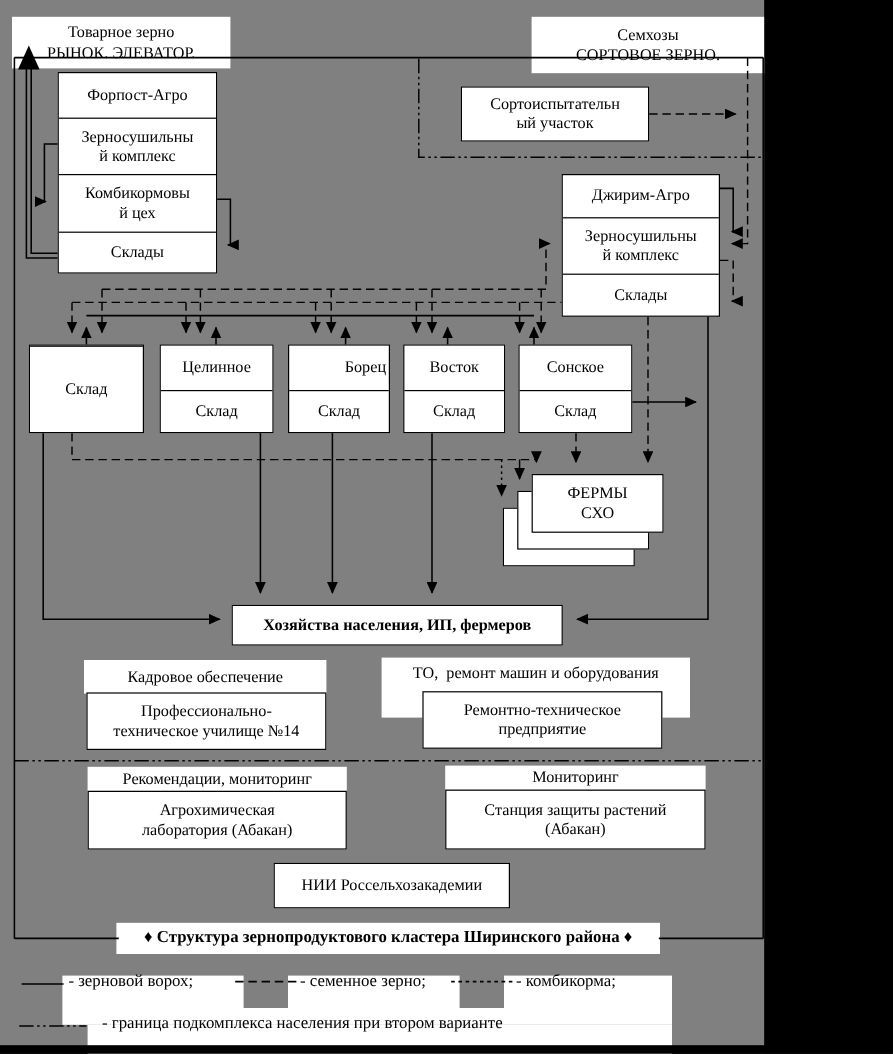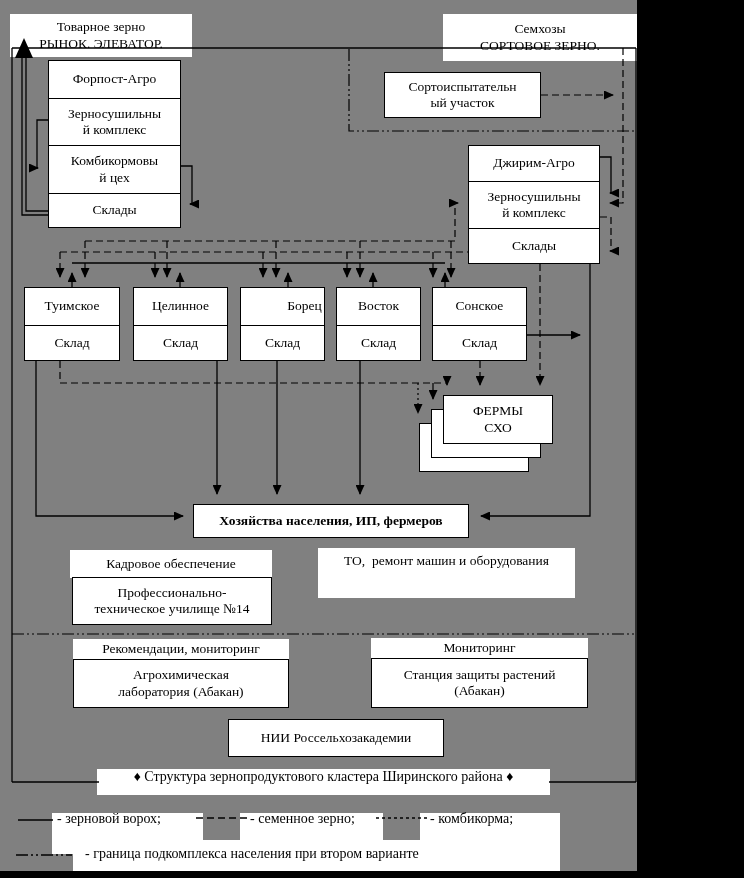--- a/index.html
+++ b/index.html
@@ -15,22 +15,22 @@
             display:flex; flex-direction:column; }
   .cell   { display:flex; flex-direction:column; align-items:center; justify-content:center;
             text-align:center; flex:1 1 auto; }
   .bt     { border-top:1px solid #000; }
   .ctext  { display:flex; flex-direction:column; align-items:center; justify-content:center;
             text-align:center; width:100%; height:100%; }
   .hdr    { position:absolute; background:#fff; z-index:2; display:flex;
             align-items:center; justify-content:center; text-align:center; }
   .hdr-top{ align-items:flex-start; padding-top:5px; }
   .legend-label { position:absolute; z-index:4; font-size:14px; white-space:nowrap; }
-  .caption { position:absolute; z-index:3; display:flex; align-items:flex-start;
-             justify-content:center; text-align:center; background:#fff; font-size:14px; }
+  .caption { position:absolute; z-index:3; display:flex; align-items:center;
+             justify-content:center; text-align:center; background:#fff; font-size:14px;font-weight:bold; }
   .graysq { position:absolute; background:#808080; z-index:3; }
   svg.wires { position:absolute; left:0; top:0; z-index:5; pointer-events:none; }
   .black-right  { position:absolute; right:0; top:0; width:107px; height:878px; background:#000; z-index:6; }
   .black-bottom { position:absolute; left:0; bottom:0; width:744px; height:7px; background:#000; z-index:6; }
 </style>
 </head>
 <body>
 
 <div class="screen">
   <div class="canvas"></div>
@@ -79,23 +79,20 @@
     <div class="cell bt" style="flex:0 0 47px;">
       <span>Зерносушильны</span>
       <span>й комплекс</span>
     </div>
     <div class="cell bt" style="flex:1 1 auto;">
       <span>Склады</span>
     </div>
   </div>
 
   <div class="box" style="left:24px;top:287px;width:96px;height:74px;">
-    <div class="cell" style="flex:0 0 37px;">
-        <span>Туимское</span>
-      </div>
     <div class="cell bt">
         <span>Склад</span>
       </div>
   </div>
   <div class="box" style="left:133px;top:287px;width:95px;height:74px;">
     <div class="cell" style="flex:0 0 37px;">
         <span>Целинное</span>
       </div>
     <div class="cell bt">
         <span>Склад</span>
@@ -147,20 +144,26 @@
   <div class="box" style="left:72px;top:577px;width:200px;height:48px;">
     <div class="ctext">
       <span>Профессионально-</span>
       <span>техническое училище №14</span>
     </div>
   </div>
 
   <div class="hdr hdr-top" style="left:318px;top:548px;width:257px;height:50px;white-space:pre;">
     <span>ТО,  ремонт машин и оборудования</span>
   </div>
+  <div class="box" style="left:352px;top:576px;width:200px;height:48px;">
+    <div class="ctext">
+      <span>Ремонтно-техническое</span>
+      <span>предприятие</span>
+    </div>
+  </div>
 
   <div class="hdr" style="left:73px;top:639px;width:216px;height:20px;">
     <span>Рекомендации, мониторинг</span>
   </div>
   <div class="box" style="left:73px;top:659px;width:216px;height:49px;">
     <div class="ctext">
       <span>Агрохимическая</span>
       <span>лаборатория (Абакан)</span>
     </div>
   </div>
@@ -168,21 +171,21 @@
   <div class="hdr" style="left:371px;top:638px;width:217px;height:20px;">
     <span>Мониторинг</span>
   </div>
   <div class="box" style="left:371px;top:658px;width:217px;height:50px;">
     <div class="ctext">
       <span>Станция защиты растений</span>
       <span>(Абакан)</span>
     </div>
   </div>
 
-  <div class="box" style="left:228px;top:719px;width:216px;height:38px;">
+  <div class="box" style="left:228px;top:719px;width:197px;height:38px;">
     <div class="ctext">
         <span>НИИ Россельхозакадемии</span>
       </div>
   </div>
 
   <div class="caption" style="left:97px;top:769px;width:453px;height:26px;">
     <span>♦ Структура зернопродуктового кластера Ширинского района ♦</span>
   </div>
 
   <div class="panel" style="left:52px;top:799px;width:508px;height:41px;"></div>

